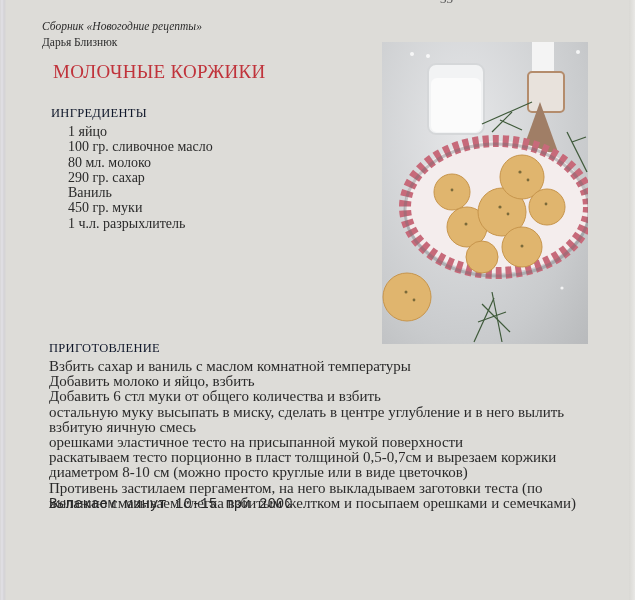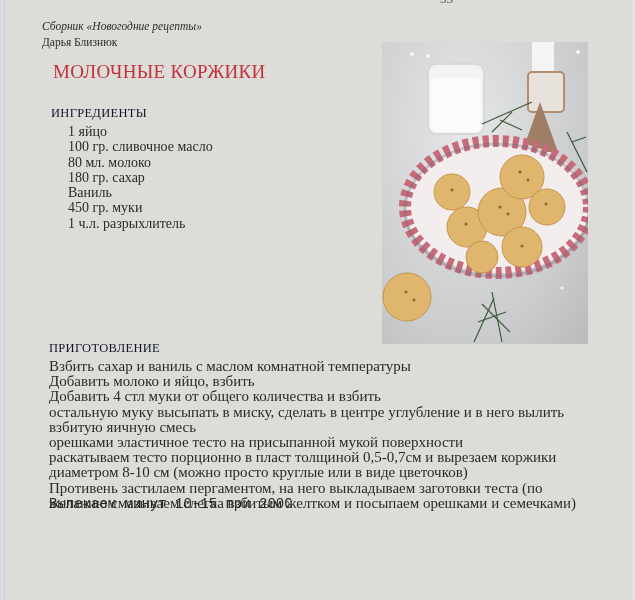--- a/index.html
+++ b/index.html
@@ -78,21 +78,21 @@
   <div class="header-line collection">Сборник «Новогодние рецепты»</div>
   <div class="header-line author">Дарья Близнюк</div>
 
   <div class="recipe-title" style="color: rgb(192, 51, 59);">МОЛОЧНЫЕ КОРЖИКИ</div>
 
   <div class="section-heading ing-heading">ИНГРЕДИЕНТЫ</div>
   <ul class="ingredients">
     <li>1 яйцо</li>
     <li>100 гр. сливочное масло</li>
     <li>80 мл. молоко</li>
-    <li>180 гр. сахар</li>
+    <li>290 гр. сахар</li>
     <li>Ваниль</li>
     <li>450 гр. муки</li>
     <li>1 ч.л. разрыхлитель</li>
   </ul>
 
   <div class="photo" title="Flower-shaped milk cookies on a red-and-white patterned plate with a glass of milk and pine sprigs">
     <svg width="206" height="302" viewBox="0 0 206 302" xmlns="http://www.w3.org/2000/svg">
 
       <rect x="46" y="22" width="56" height="70" rx="8" fill="#f2f3f4" stroke="#d5d7d9" stroke-width="2"></rect>
       <rect x="49" y="36" width="50" height="54" rx="6" fill="#fbfbfb"></rect>
@@ -147,21 +147,21 @@
         <circle cx="196" cy="10" r="2"></circle>
           <circle cx="180" cy="246" r="1.6"></circle>
       </g>
     </svg>
   </div>
 
   <div class="section-heading prep-heading">ПРИГОТОВЛЕНИЕ</div>
   <ul class="steps">
     <li>Взбить сахар и ваниль с маслом комнатной температуры</li>
     <li>Добавить молоко и яйцо, взбить</li>
-    <li>Добавить 4 стл муки от общего количества и взбить</li>
+    <li>Добавить 6 стл муки от общего количества и взбить</li>
     <li>остальную муку высыпать в миску, сделать в центре углубление и в него вылить взбитую яичную смесь</li>
     <li>орешками эластичное тесто на присыпанной мукой поверхности</li>
     <li>раскатываем тесто порционно в пласт толщиной 0,5-0,7см и вырезаем коржики диаметром 8-10 см (можно просто круглые или в виде цветочков)</li>
     <li>Противень застилаем пергаментом, на него выкладываем заготовки теста (по желанию смазываем слегка взбитым желтком и посыпаем орешками и семечками)</li>
   </ul>
 
   <div class="bake">Выпекаем минут 10-15 при 200С</div>
 </div>
 
 </body></html>

